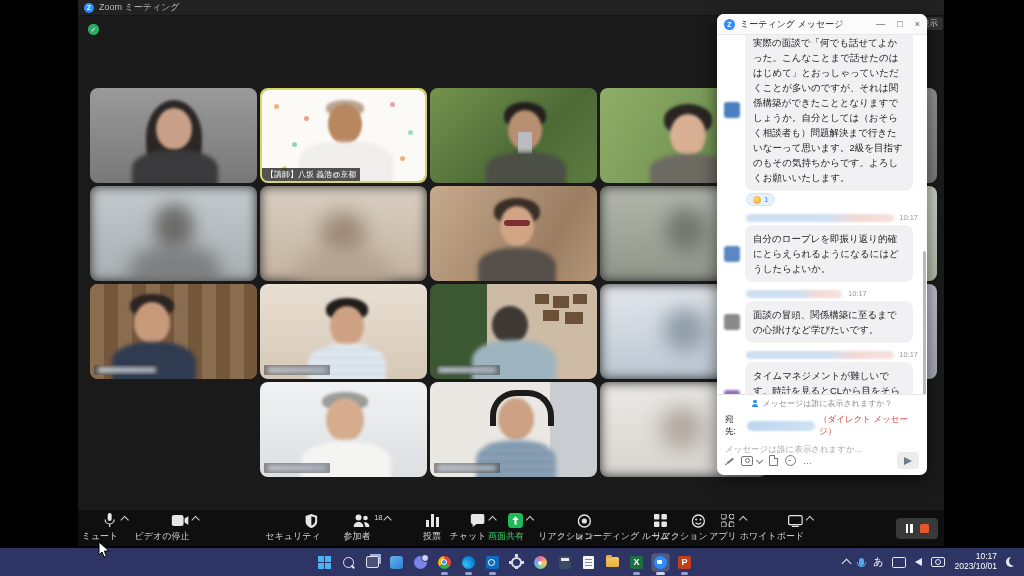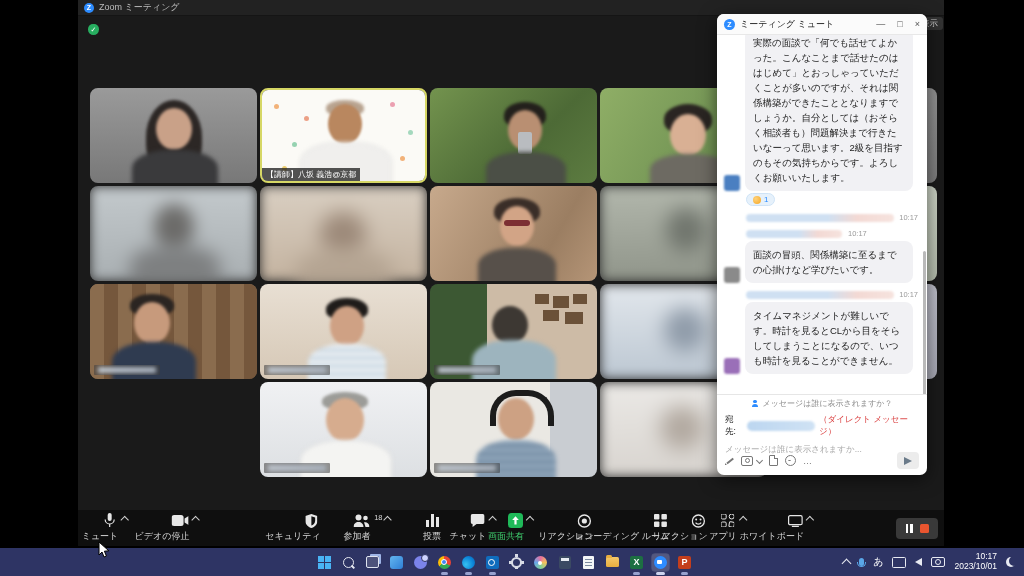--- a/index.html
+++ b/index.html
@@ -133,21 +133,21 @@
   .c-title .zlogo{width:11px;height:11px;}
   .c-title-text{color:#222;font-size:9px;flex:1;}
   .wctl{display:flex;gap:12px;color:#555;font-size:9px;align-items:center;}
   .wctl span{line-height:1;}
   .c-body{position:relative;flex:1;overflow:hidden;padding:6px 9px 0 7px;box-sizing:border-box;}
   .msg{position:relative;margin-bottom:7px;}
   .mhead{display:flex;align-items:center;gap:4px;margin:0 0 3px 22px;}
   .npill{height:8px;border-radius:4px;background:linear-gradient(90deg,#cfe0f2 0 55%,#f3d9d4 75%,#f6e3de);filter:blur(1.2px);}
   .mtime{color:#9a9a9a;font-size:7.5px;margin-left:auto;}
   .mtime.inline{margin-left:2px;}
-  .mrow{display:flex;gap:5px;align-items:flex-end;}
+  .mrow{display:flex;gap:5px;align-items:center;}
   .avatar{width:16px;height:16px;border-radius:3px;flex:0 0 16px;filter:blur(1px);}
   .bubble{background:#f1f1f4;border-radius:8px;padding:6px 8px;color:#1c1c1c;line-height:15px;max-width:152px;}
   .reaction{display:inline-flex;align-items:center;gap:3px;margin:2px 0 0 22px;background:#e6f1fb;border:1px solid #cfe3f6;border-radius:8px;padding:1px 6px;color:#2d8cff;font-size:8px;}
   .clap{width:8px;height:8px;border-radius:50%;background:radial-gradient(circle at 35% 35%,#ffd27a,#f5a623);}
   .scrollthumb{position:absolute;right:1px;top:216px;width:3px;height:150px;background:#b9b9b9;border-radius:2px;}
   .c-footer{flex:0 0 81px;border-top:1px solid #e6e6e6;padding:3px 8px 0 8px;box-sizing:border-box;position:relative;}
   .vis-note{display:flex;align-items:center;justify-content:center;gap:4px;color:#8a8a8a;font-size:8px;}
   .person-ic{width:7px;height:8px;position:relative;}
   .person-ic:before{content:"";position:absolute;left:2px;top:0;width:3.4px;height:3.4px;border-radius:50%;background:#2d8cff;}
   .person-ic:after{content:"";position:absolute;left:.4px;top:4px;width:6px;height:3.6px;border-radius:3px 3px 0 0;background:#2d8cff;}
@@ -509,21 +509,21 @@
             <i></i>
           </span>
         <span class="stop-ic"></span>
       </div>
     </div>
   </div>
 
   <div id="cwin">
     <div class="c-title">
       <span class="zlogo">Z</span>
-      <span class="c-title-text">ミーティング ミュート</span>
+      <span class="c-title-text">ミーティング メッセージ</span>
       <span class="wctl">
         <span>—</span>
         <span>□</span>
         <span>×</span>
       </span>
     </div>
 
     <div class="c-body">
 
       <div class="msg" style="margin-top:-12px">
@@ -534,20 +534,24 @@
         <div class="reaction">
           <span class="clap"></span>
           <span>1</span>
         </div>
       </div>
 
       <div class="msg">
         <div class="mhead">
           <span class="npill" style="width:148px"></span>
           <span class="mtime">10:17</span>
+        </div>
+        <div class="mrow">
+          <span class="avatar" style="background:#5b87c5"></span>
+          <div class="bubble">自分のロープレを即振り返り的確にとらえられるようになるにはどうしたらよいか。</div>
         </div>
       </div>
 
       <div class="msg">
         <div class="mhead">
           <span class="npill" style="width:96px"></span>
           <span class="mtime inline">10:17</span>
         </div>
         <div class="mrow">
           <span class="avatar" style="background:#8a8a8a"></span>

